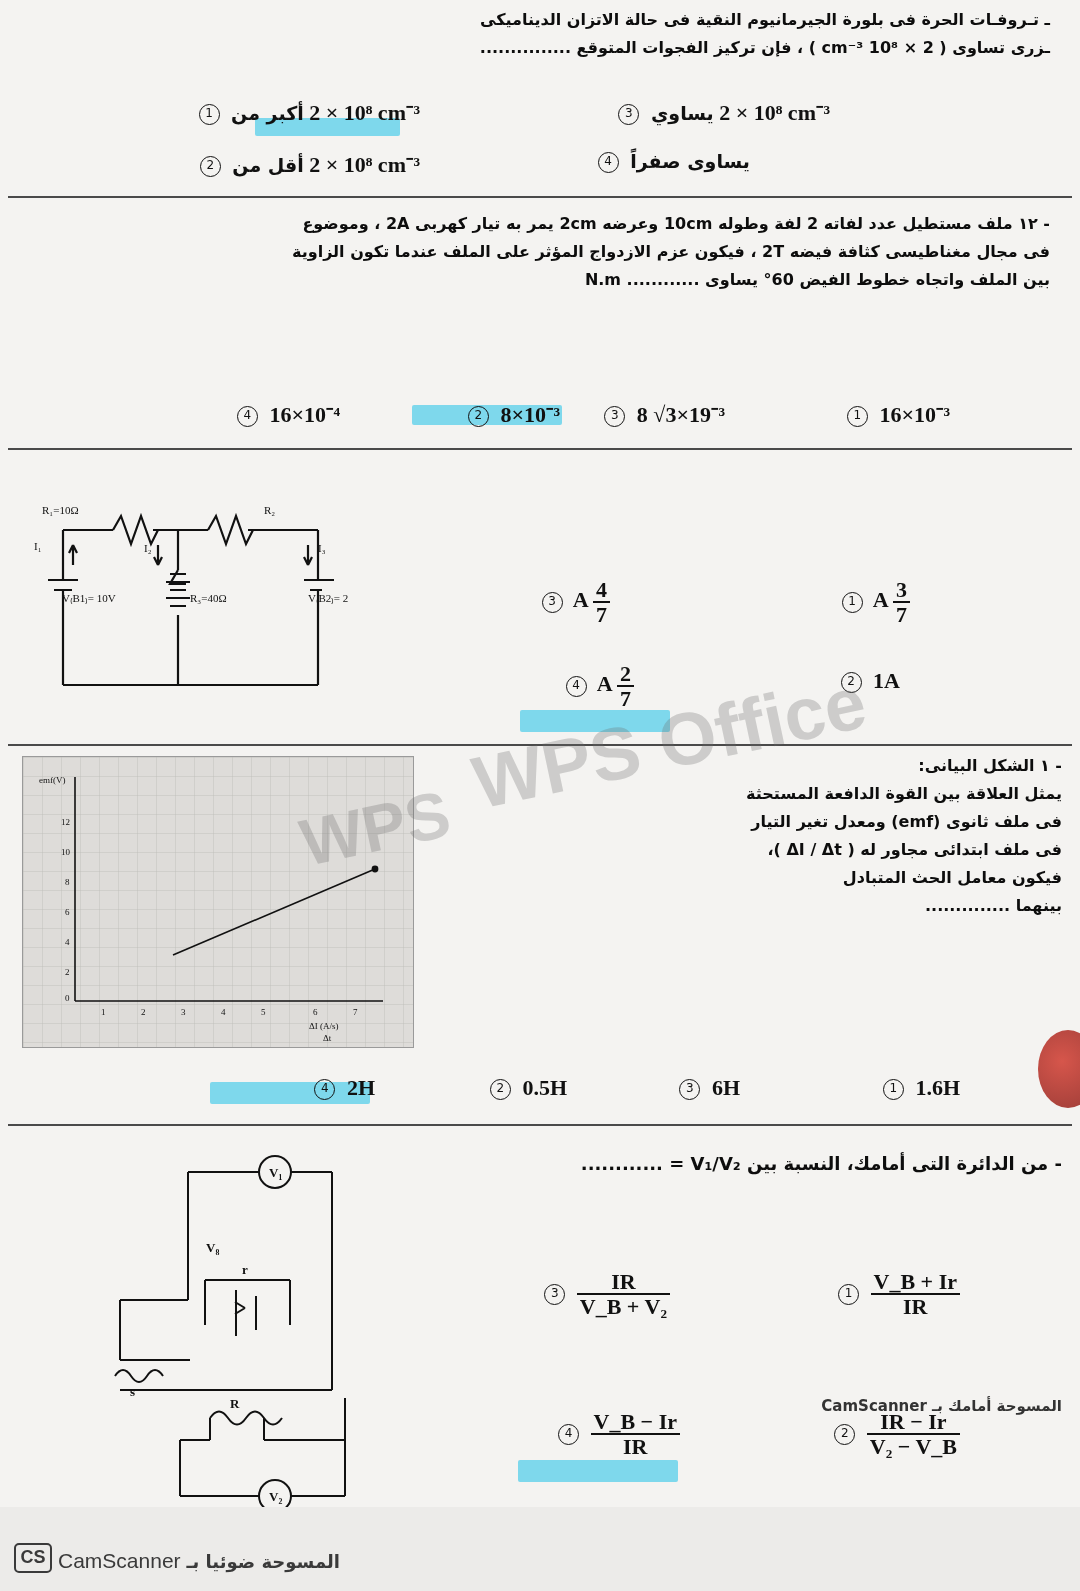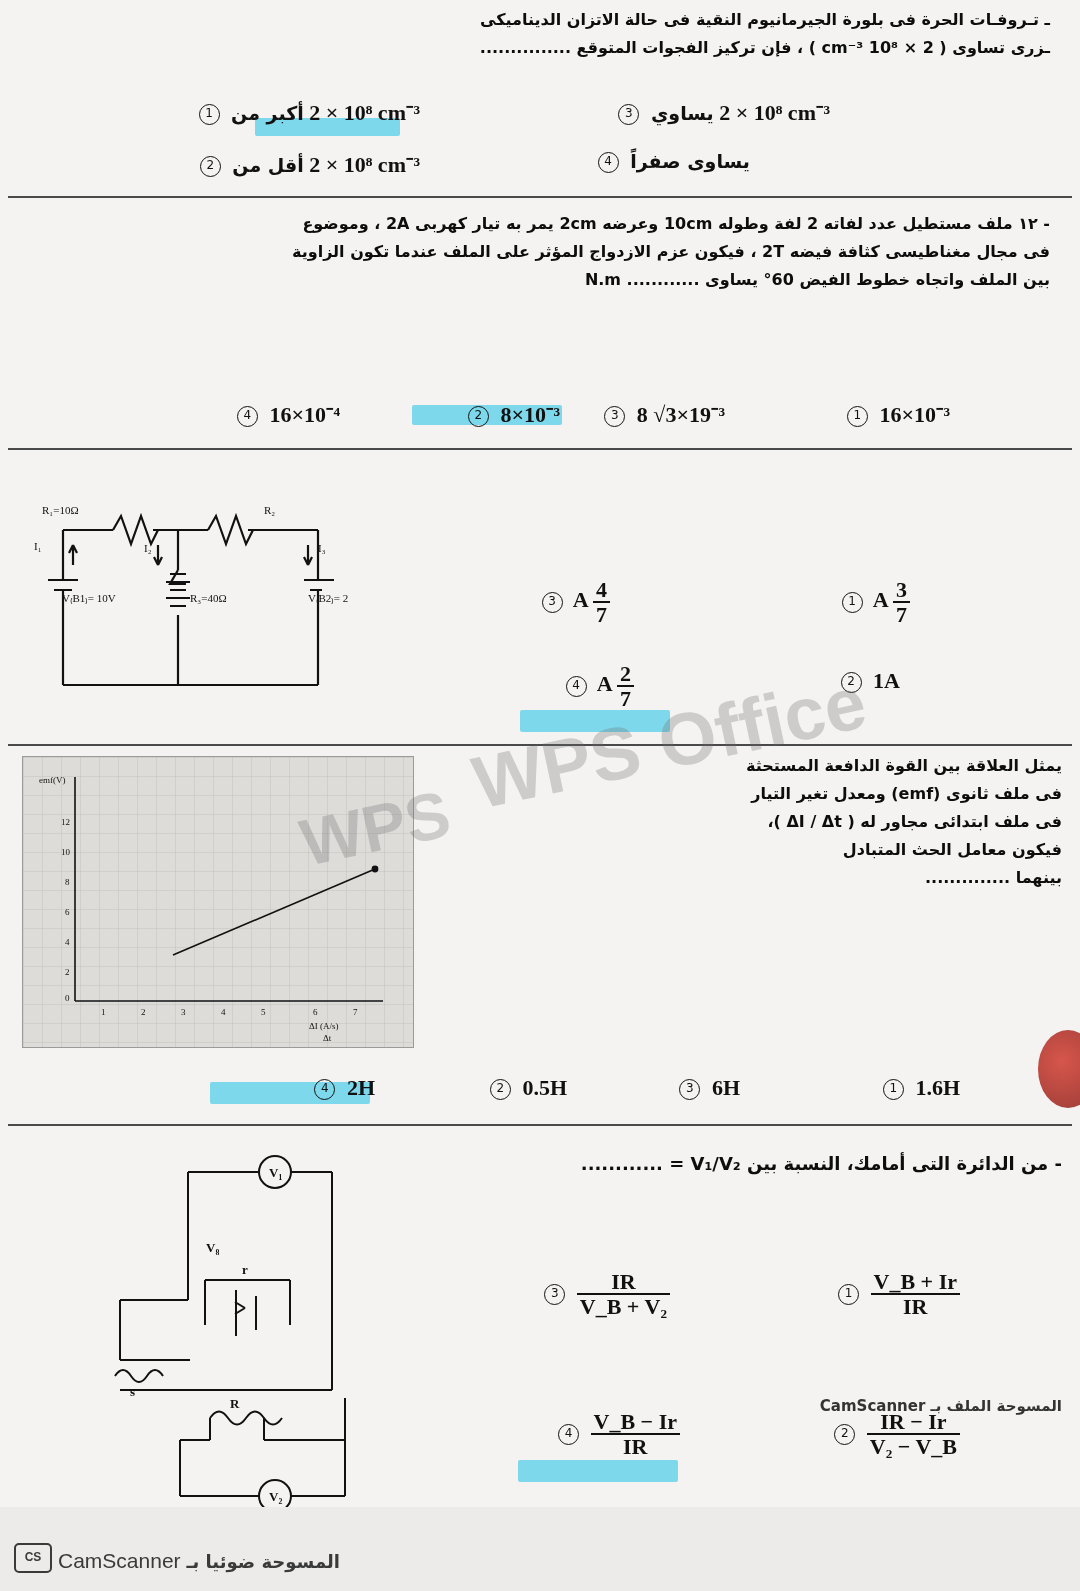--- a/index.html
+++ b/index.html
@@ -45,21 +45,21 @@
     color:#6a6a6a;opacity:.28;pointer-events:none;
   }
   .wm1{left:470px;top:700px;font-size:74px;transform:rotate(-12deg);}
   .wm2{left:300px;top:790px;font-size:66px;transform:rotate(-12deg);}
   .footer-cs{
     position:absolute;left:0;right:0;bottom:0;height:84px;background:#ecebe9;
   }
   .cs-badge{
     position:absolute;left:14px;bottom:18px;width:34px;height:26px;border:2px solid #3a3a3a;
     border-radius:5px;color:#3a3a3a;font-family:"Liberation Sans",sans-serif;font-weight:bold;
-    font-size:12px;line-height:24px;text-align:center;
+    font-size:18px;line-height:24px;text-align:center;
   }
   .cs-text{
     position:absolute;left:58px;bottom:18px;font-family:"Liberation Sans",sans-serif;
     font-size:21px;color:#3a3a3a;
   }
   .cs-note{
     position:absolute;right:18px;bottom:92px;font-family:"DejaVu Sans",sans-serif;
     font-size:15px;color:#333;direction:rtl;
   }
   .fig{position:absolute;}
@@ -193,20 +193,24 @@
       <span>A</span>
       <span class="frac">
         <span class="n">2</span>
         <span class="d">7</span>
       </span>
     </div>
 
     <div class="hr" style="top:744px;"></div>
 
     <div class="blk ar qtext" style="right:18px;top:752px;width:560px;">
+      <div>
+        <span>- ١</span>
+        <span>الشكل البيانى:</span>
+      </div>
       <div>يمثل العلاقة بين القوة الدافعة المستحثة</div>
       <div>فى ملف ثانوى (emf) ومعدل تغير التيار</div>
       <div>فى ملف ابتدائى مجاور له ( ΔI / Δt )،</div>
       <div>فيكون معامل الحث المتبادل</div>
       <div>بينهما ..............</div>
     </div>
 
     <div class="fig plotbox" style="left:22px;top:756px;width:390px;height:290px;">
       <svg width="390" height="290" viewBox="0 0 390 290">
         <defs>
@@ -324,21 +328,21 @@
       </span>
     </div>
     <div class="opt" style="right:400px;top:1410px;">
       <span class="circ">4</span>
       <span class="frac">
         <span class="n">V_B − Ir</span>
         <span class="d">IR</span>
       </span>
     </div>
 
-    <div class="cs-note ar">المسوحة الملف بـ CamScanner</div>
+    <div class="cs-note ar">المسوحة أمامك بـ CamScanner</div>
 
     <div class="redblob"></div>
     <div class="watermark wm1">WPS Office</div>
     <div class="watermark wm2">WPS</div>
   </div>
 
   <div class="footer-cs">
     <div class="cs-badge">CS</div>
     <div class="cs-text">
       <span>CamScanner</span>

